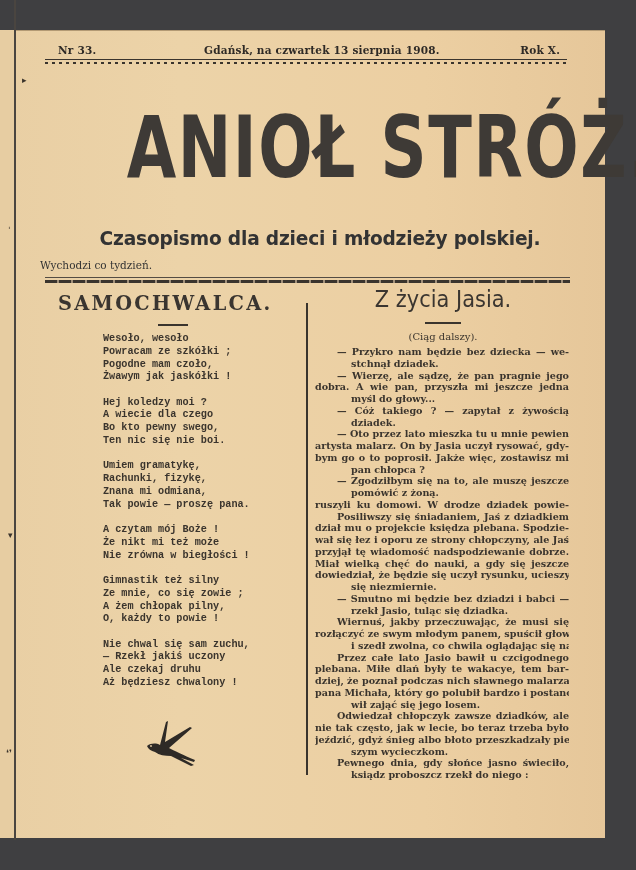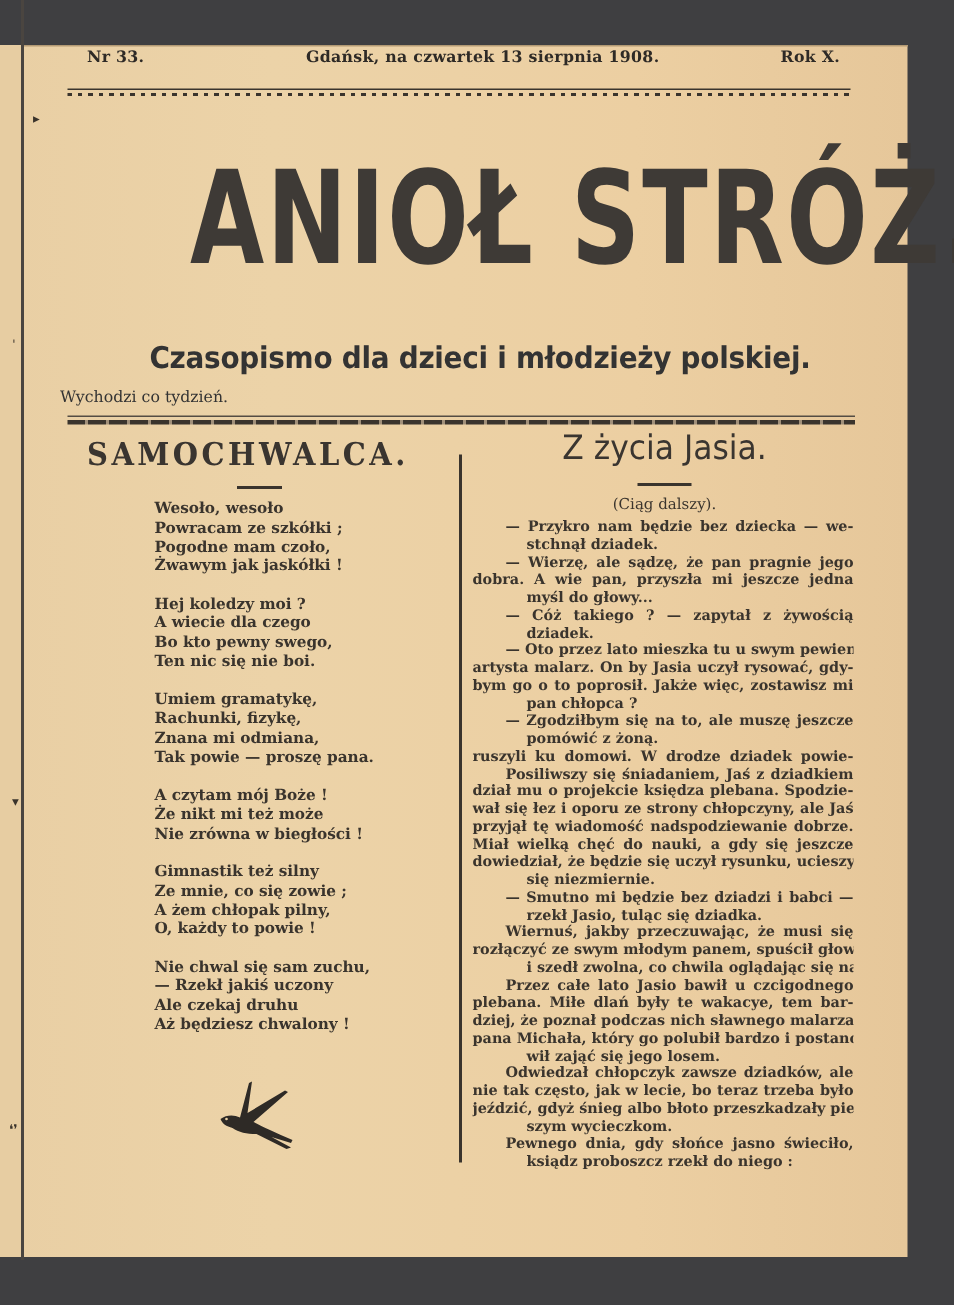--- a/index.html
+++ b/index.html
@@ -14,21 +14,21 @@
   .page {
     position: absolute; left: 0; top: 30px; width: 605px; height: 808px;
     background: linear-gradient(90deg, #e9cfa4 0%, #ecd3a8 30%, #eccfa2 70%, #e6c79a 100%);
     box-shadow: 1px 1px 0 #b39a74 inset;
   }
   .gutter-strip { position: absolute; left: 0; top: 0; width: 14px; height: 808px; background: #e7cda2; }
   .gutter-line { position: absolute; left: 14px; top: 0; width: 2px; height: 840px; background: #4a4540; }
   .gutter-tick { position: absolute; font-size: 9px; color: #3a332b; }
 
   .masthead-meta {
-    position: absolute; top: 32px; left: 58px; width: 510px; height: 14px;
+    position: absolute; top: 44px; left: 58px; width: 510px; height: 14px;
     font-family: "DejaVu Serif", serif; font-weight: bold; font-size: 10.5px; letter-spacing: 0.2px;
   }
   .masthead-meta .nr { position: absolute; left: 0; top: 0; }
   .masthead-meta .date { position: absolute; left: 146px; top: 0; }
   .masthead-meta .rok { position: absolute; right: 8px; top: 0; }
 
   .rule-top {
     position: absolute; top: 59px; left: 45px; width: 522px; height: 4px;
     border-top: 1.5px solid #3a342d;
     background: repeating-linear-gradient(90deg, #3a342d 0 3px, transparent 3px 7px);
@@ -66,21 +66,21 @@
     transform: scaleX(0.92); transform-origin: left top;
     white-space: nowrap;
   }
   .short-rule { position: absolute; height: 1.5px; background: #3a342d; }
 
   .poem {
     position: absolute; top: 333px; left: 103px; width: 180px;
     font-family: "DejaVu Serif", serif; font-weight: bold; font-size: 10.2px; line-height: 12.8px;
     color: #3a342d;
   }
-  .stanza { margin-bottom: 12.5px; }
+  .stanza { margin-bottom: 12.5px; font-family: Liberation Mono, monospace; }
   .verse { white-space: nowrap; }
 
   .bird { position: absolute; left: 145px; top: 717px; width: 58px; height: 50px; }
 
   .col-divider { position: absolute; left: 306px; top: 303px; width: 2px; height: 472px; background: #3a342d; }
 
   .story-title {
     position: absolute; top: 286px; left: 318px; width: 250px; text-align: center;
     font-family: "DejaVu Sans", sans-serif; font-size: 22.5px; color: #3a3530;
     transform: scaleX(0.93); transform-origin: center top;
@@ -174,21 +174,21 @@
   <div class="short-rule" style="left:425px;top:322px;width:36px;"></div>
   <div class="story-cont">(Ciąg dalszy).</div>
   <div class="story" id="story">
       <span class="line indent">— Przykro nam będzie bez dziecka — we-</span>
       <span class="line last">stchnął dziadek.</span>
       <span class="line indent">— Wierzę, ale sądzę, że pan pragnie jego</span>
       <span class="line">dobra. A wie pan, przyszła mi jeszcze jedna</span>
       <span class="line last">myśl do głowy...</span>
       <span class="line indent">— Cóż takiego ? — zapytał z żywością</span>
       <span class="line last">dziadek.</span>
-      <span class="line indent">— Oto przez lato mieszka tu u swym pewien</span>
+      <span class="line indent">— Oto przez lato mieszka tu u mnie pewien</span>
       <span class="line">artysta malarz. On by Jasia uczył rysować, gdy-</span>
       <span class="line">bym go o to poprosił. Jakże więc, zostawisz mi</span>
       <span class="line last">pan chłopca ?</span>
       <span class="line indent">— Zgodziłbym się na to, ale muszę jeszcze</span>
       <span class="line last">pomówić z żoną.</span>
       <span class="line">ruszyli ku domowi. W drodze dziadek powie-</span>
       <span class="line indent">Posiliwszy się śniadaniem, Jaś z dziadkiem</span>
       <span class="line">dział mu o projekcie księdza plebana. Spodzie-</span>
       <span class="line">wał się łez i oporu ze strony chłopczyny, ale Jaś</span>
       <span class="line">przyjął tę wiadomość nadspodziewanie dobrze.</span>

